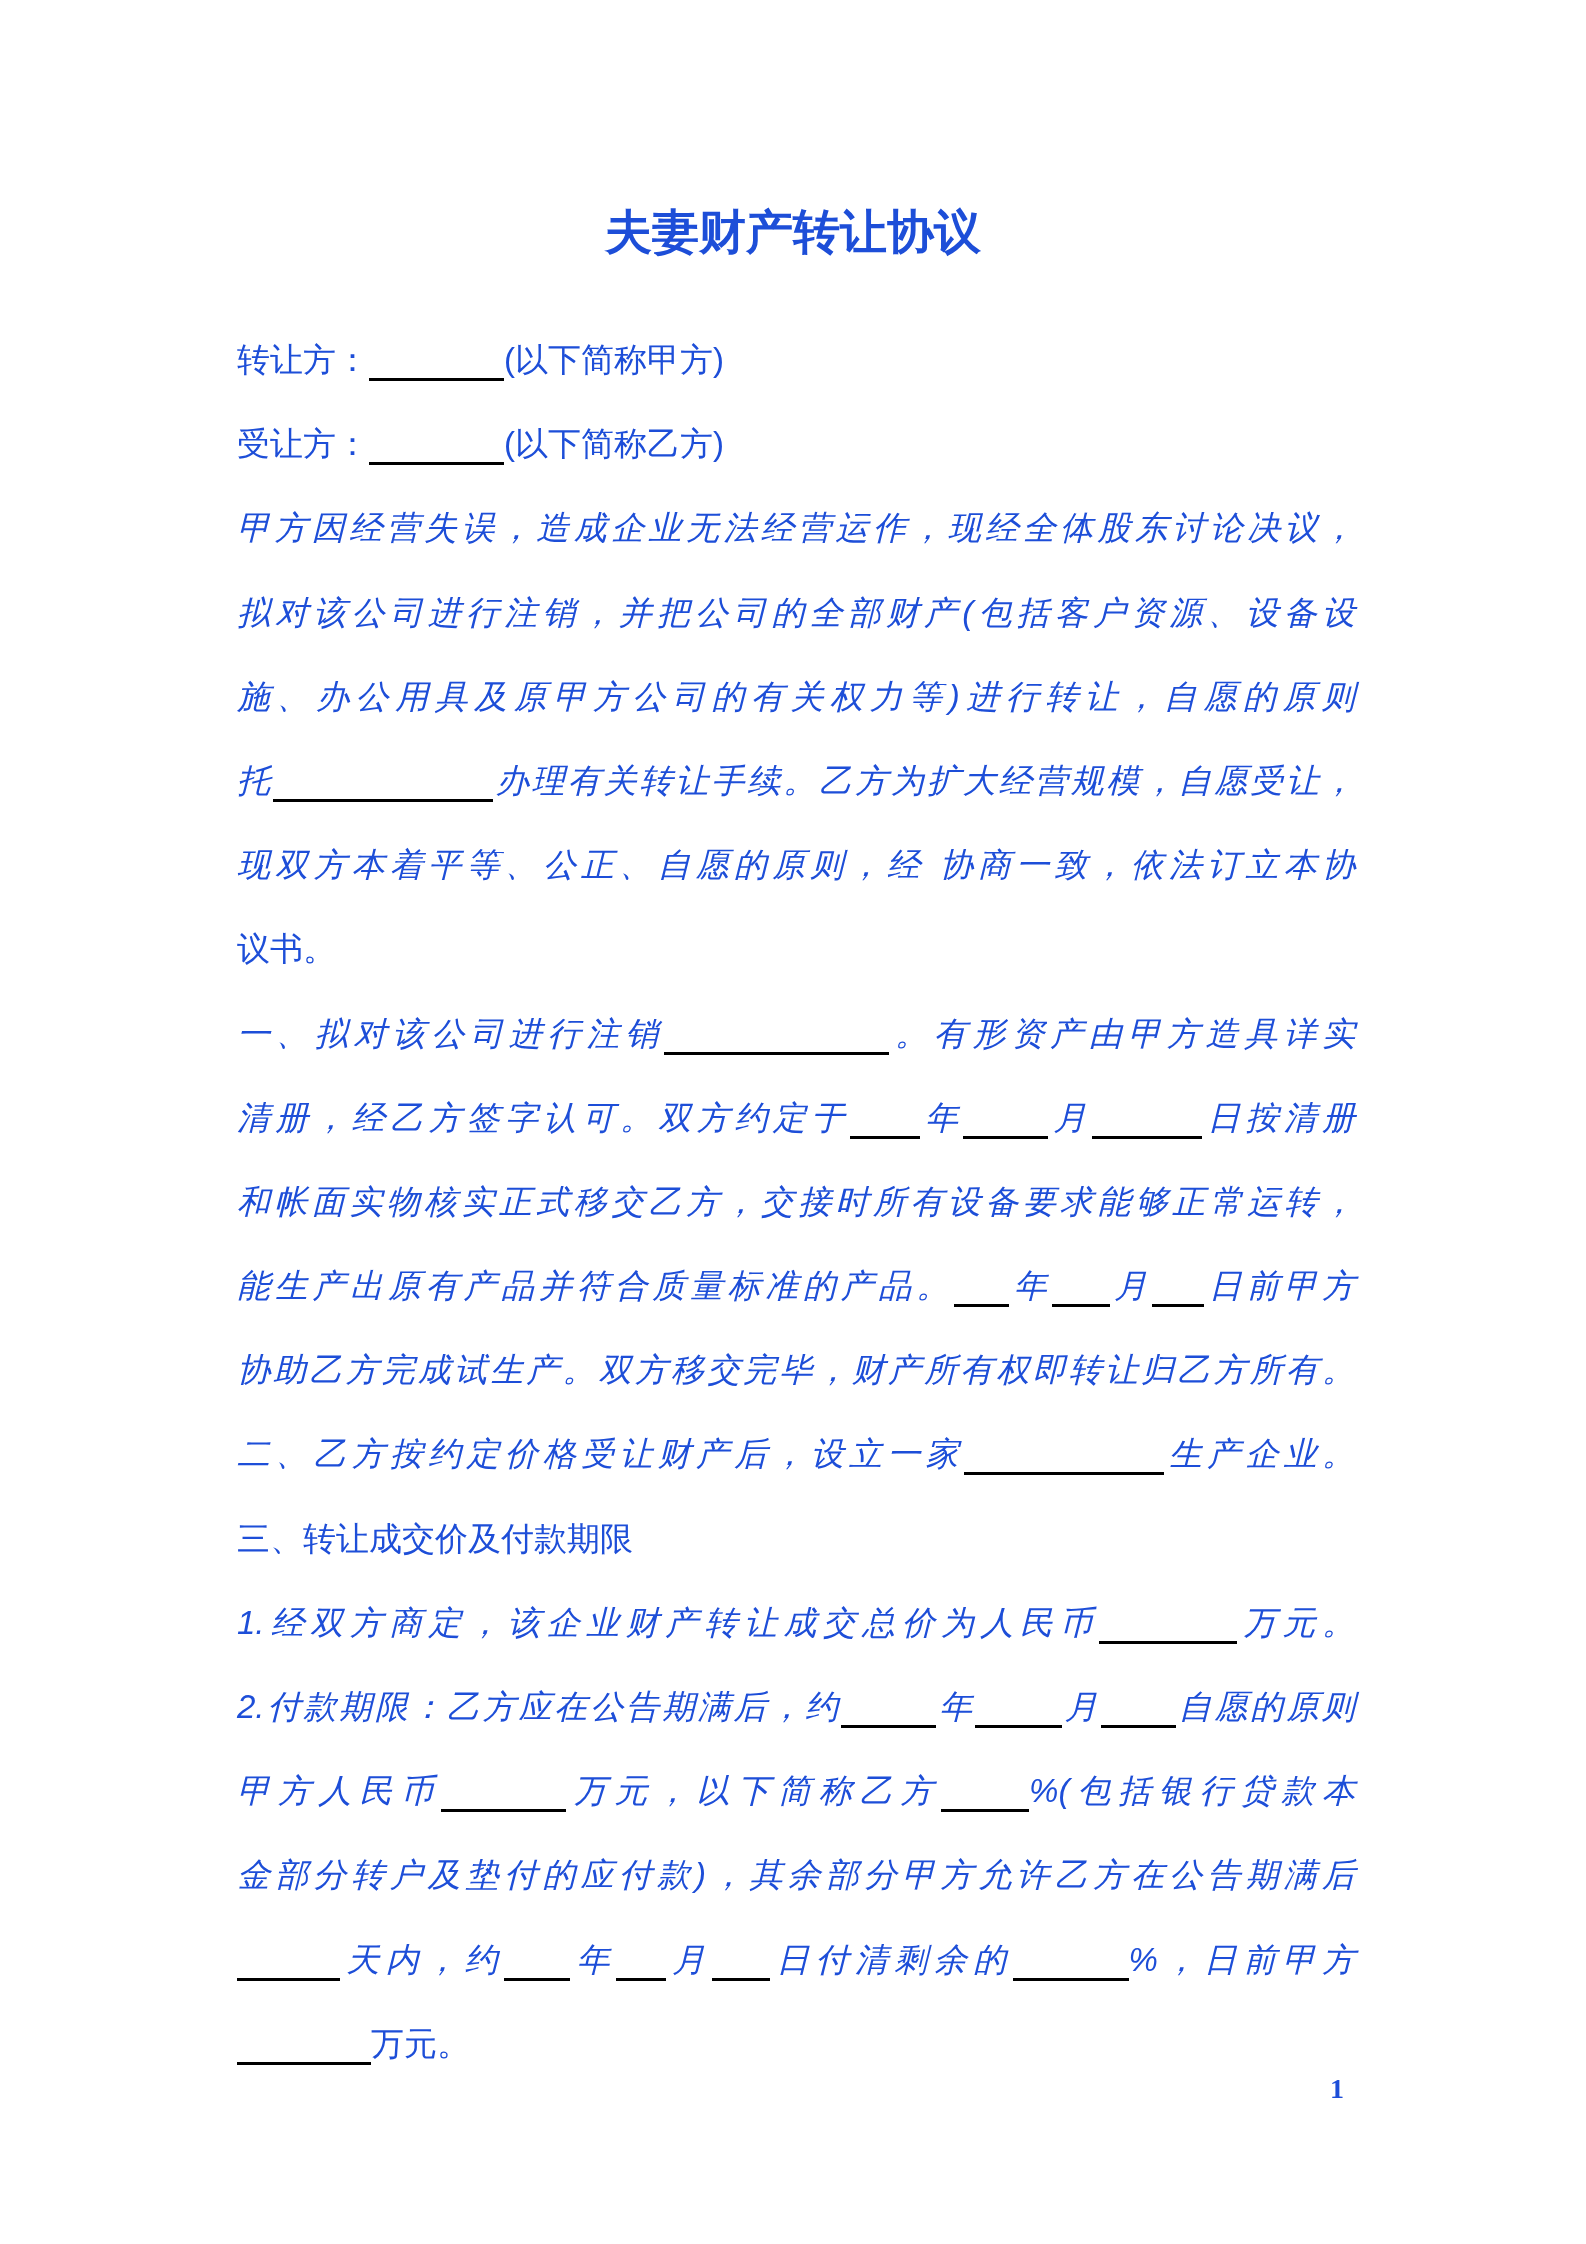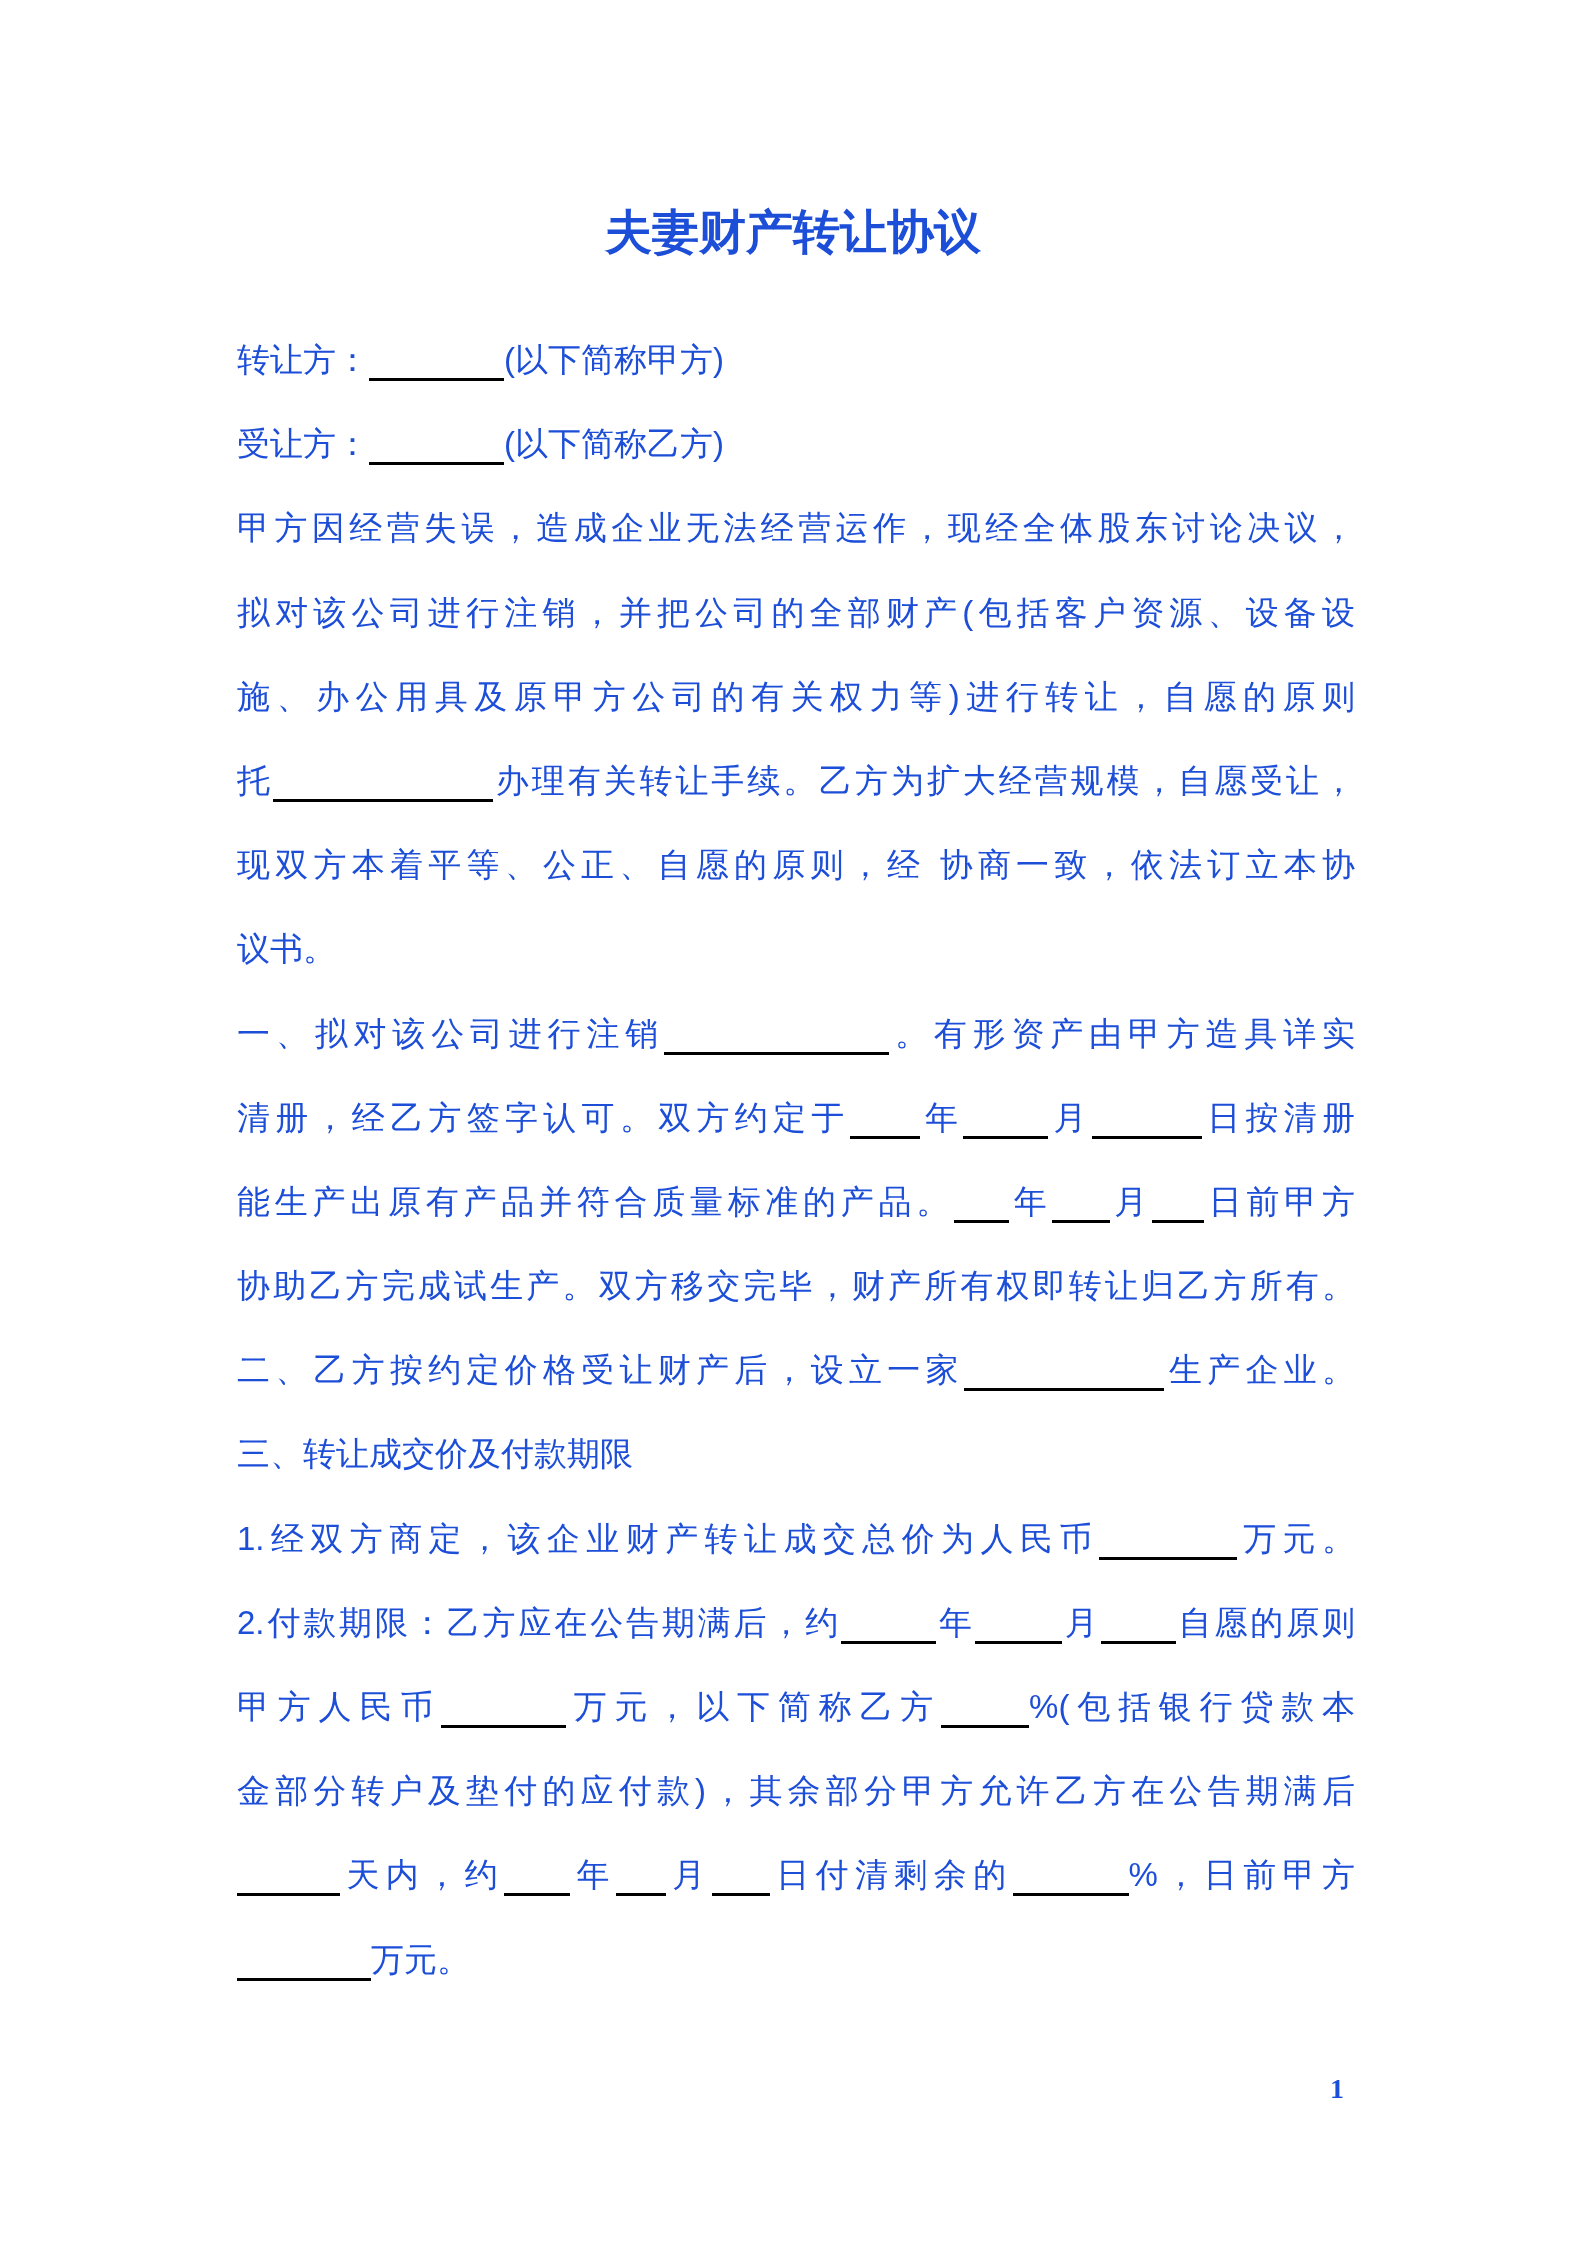--- a/index.html
+++ b/index.html
@@ -30,20 +30,21 @@
   }
   .line {
     height: 84.2px;
     line-height: 84.2px;
     font-size: 33px;
     text-align: left;
   }
   .line.j {
     text-align: justify;
     text-align-last: justify;
+    font-style: italic;
   }
   .bl {
     display: inline-block;
     height: 0;
     border-bottom: 3px solid #000000;
     vertical-align: -10px;
   }
   .pagenum {
     position: absolute;
     top: 2072px;
@@ -64,20 +65,21 @@
       <div class="line"><span>转让方：</span><span class="bl" style="width: 135px;"></span><span>(以下简称甲方)</span></div>
       <div class="line"><span>受让方：</span><span class="bl" style="width: 135px;"></span><span>(以下简称乙方)</span></div>
       <div class="line j"><span>甲方因经营失误，造成企业无法经营运作，现经全体股东讨论决议，</span></div>
       <div class="line j"><span>拟对该公司进行注销，并把公司的全部财产(包括客户资源、设备设</span></div>
       <div class="line j"><span>施、办公用具及原甲方公司的有关权力等)进行转让，自愿的原则</span></div>
       <div class="line j"><span>托</span><span class="bl" style="width: 220px;"></span><span>办理有关转让手续。乙方为扩大经营规模，自愿受让，</span></div>
       <div class="line j"><span>现双方本着平等、公正、自愿的原则，经 协商一致，依法订立本协</span></div>
       <div class="line"><span>议书。</span></div>
       <div class="line j"><span>一、拟对该公司进行注销</span><span class="bl" style="width: 225px;"></span><span>。有形资产由甲方造具详实</span></div>
       <div class="line j"><span>清册，经乙方签字认可。双方约定于</span><span class="bl" style="width: 70px;"></span><span>年</span><span class="bl" style="width: 85px;"></span><span>月</span><span class="bl" style="width: 110px;"></span><span>日按清册</span></div>
+      <div class="line j"><span>和帐面实物核实正式移交乙方，交接时所有设备要求能够正常运转，</span></div>
       <div class="line j"><span>能生产出原有产品并符合质量标准的产品。</span><span class="bl" style="width: 55px;"></span><span>年</span><span class="bl" style="width: 58px;"></span><span>月</span><span class="bl" style="width: 52px;"></span><span>日前甲方</span></div>
       <div class="line j"><span>协助乙方完成试生产。双方移交完毕，财产所有权即转让归乙方所有。</span></div>
       <div class="line j"><span>二、乙方按约定价格受让财产后，设立一家</span><span class="bl" style="width: 200px;"></span><span>生产企业。</span></div>
       <div class="line"><span>三、转让成交价及付款期限</span></div>
       <div class="line j"><span>1.经双方商定，该企业财产转让成交总价为人民币</span><span class="bl" style="width: 138px;"></span><span>万元。</span></div>
       <div class="line j"><span>2.付款期限：乙方应在公告期满后，约</span><span class="bl" style="width: 95px;"></span><span>年</span><span class="bl" style="width: 87px;"></span><span>月</span><span class="bl" style="width: 75px;"></span><span>自愿的原则</span></div>
       <div class="line j"><span>甲方人民币</span><span class="bl" style="width: 125px;"></span><span>万元，以下简称乙方</span><span class="bl" style="width: 88px;"></span><span>%(包括银行贷款本</span></div>
       <div class="line j"><span>金部分转户及垫付的应付款)，其余部分甲方允许乙方在公告期满后</span></div>
       <div class="line j"><span class="bl" style="width: 103px;"></span><span>天内，约</span><span class="bl" style="width: 66px;"></span><span>年</span><span class="bl" style="width: 50px;"></span><span>月</span><span class="bl" style="width: 58px;"></span><span>日付清剩余的</span><span class="bl" style="width: 116px;"></span><span>%，日前甲方</span></div>
       <div class="line"><span class="bl" style="width: 134px;"></span><span>万元。</span></div>

